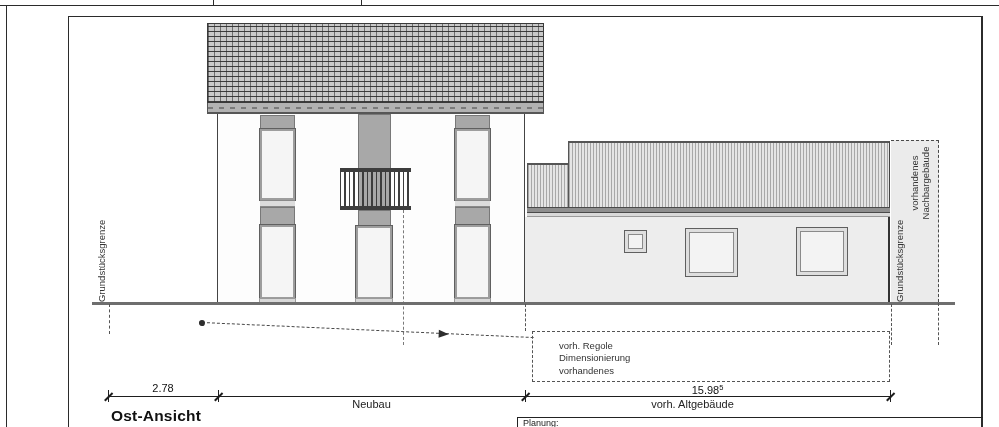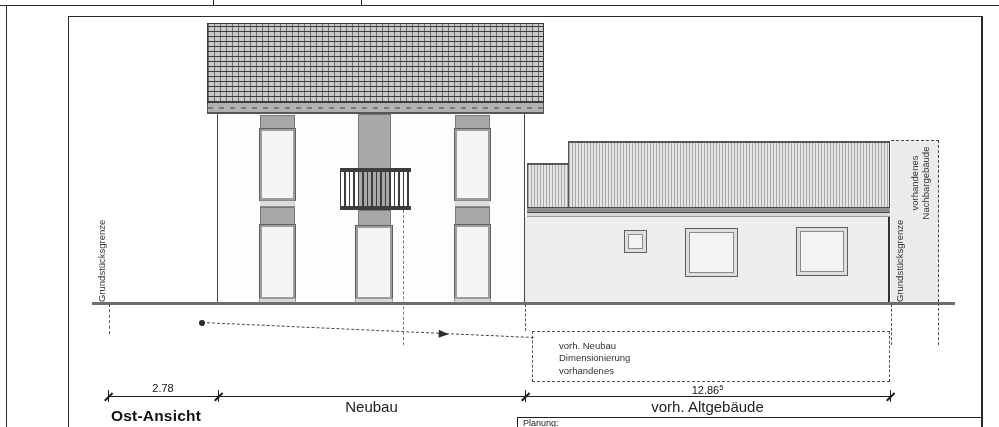--- a/index.html
+++ b/index.html
@@ -108,23 +108,23 @@
   .dimline{left:108px;top:396px;width:783px;height:1px;background:#1e1e1e;}
   .tickv{top:390px;width:1px;height:12px;background:#1e1e1e;}
   .ticks{top:395.5px;width:11px;height:1.5px;background:#1e1e1e;transform:rotate(-45deg);}
   .t1v{left:108px;} .t2v{left:218px;} .t3v{left:525px;} .t4v{left:890px;}
   .t1s{left:103px;} .t2s{left:213px;} .t3s{left:520px;} .t4s{left:885px;}
   .dimtxt{font-size:11px;text-align:center;color:#111;}
   .d1{left:108px;top:382px;width:110px;}
   .d2{left:218px;top:382px;width:307px;}
   .d3{left:525px;top:383px;width:365px;}
   .sup{font-size:7.5px;vertical-align:4px;}
-  .sublbl{font-size:15px;text-align:center;color:#222;}
+  .sublbl{font-size:11px;text-align:center;color:#222;}
   .d2sub{left:218px;top:398px;width:307px;}
-  .d3sub{left:525px;top:398px;width:365px;}
+  .d3sub{left:510px;top:398px;width:365px;}
 
   .title{left:111px;top:407px;font-size:15.5px;font-weight:bold;color:#111;letter-spacing:.2px;}
 
   
   .tb-top{left:517px;top:417px;width:466px;height:1px;background:#222;}
   .tb-left{left:517px;top:417px;width:1px;height:10px;background:#222;}
   .tb-txt{left:523px;top:418px;font-size:9px;color:#222;}
 </style>
 </head>
 <body>
@@ -196,39 +196,39 @@
   <div class="abs dashv bnd-right2"></div>
   <div class="abs dashv ext-525"></div>
 
   <div class="abs sight">
     <div class="dot"></div>
     <div class="ahead"></div>
   </div>
 
   <div class="abs note">
     <div class="note-text">
-      <div>vorh. Neubau</div>
+      <div>vorh. Regole</div>
       <div>Dimensionierung</div>
       <div>vorhandenes</div>
     </div>
   </div>
 
   <div class="abs dimline"></div>
   <div class="abs tickv t1v"></div>
   <div class="abs tickv t2v"></div>
   <div class="abs tickv t3v"></div>
   <div class="abs tickv t4v"></div>
   <div class="abs ticks t1s"></div>
   <div class="abs ticks t2s"></div>
   <div class="abs ticks t3s"></div>
   <div class="abs ticks t4s"></div>
 
   <div class="abs dimtxt d1">2.78</div>
   <div class="abs dimtxt d3">
-    <span>12.86</span><span class="sup">5</span>
+    <span>15.98</span><span class="sup">5</span>
   </div>
   <div class="abs sublbl d2sub">Neubau</div>
   <div class="abs sublbl d3sub">vorh. Altgebäude</div>
 
   <div class="abs title">Ost-Ansicht</div>
 
   <div class="abs tb-top"></div>
   <div class="abs tb-left"></div>
   <div class="abs tb-txt">Planung:</div>
 

